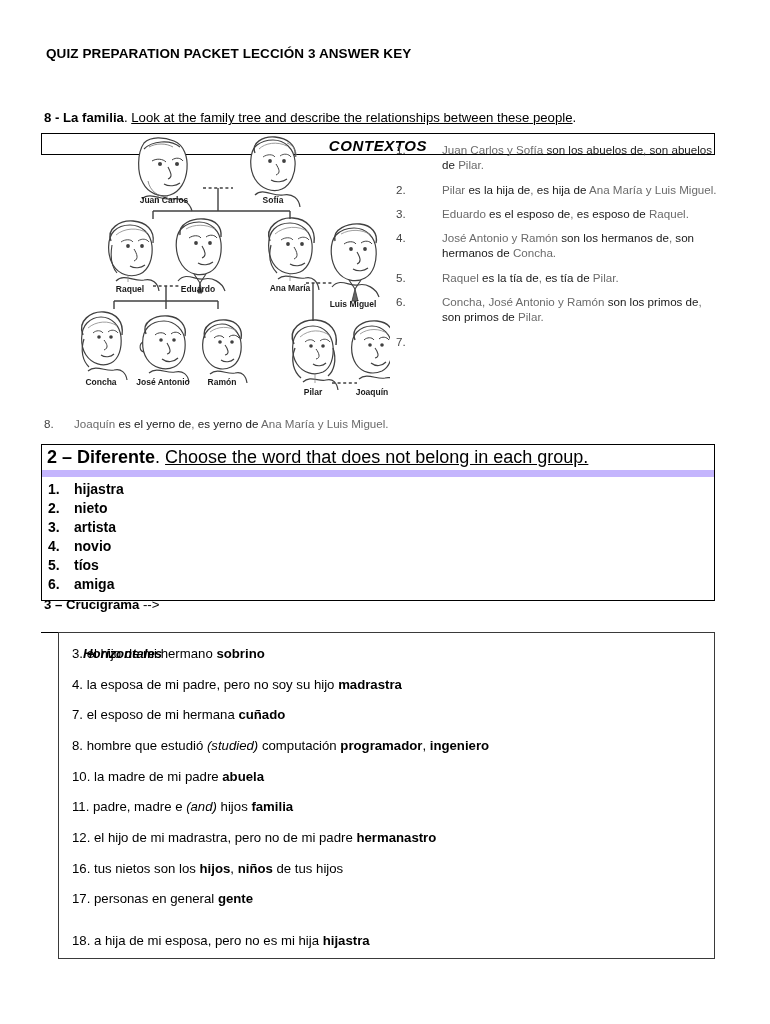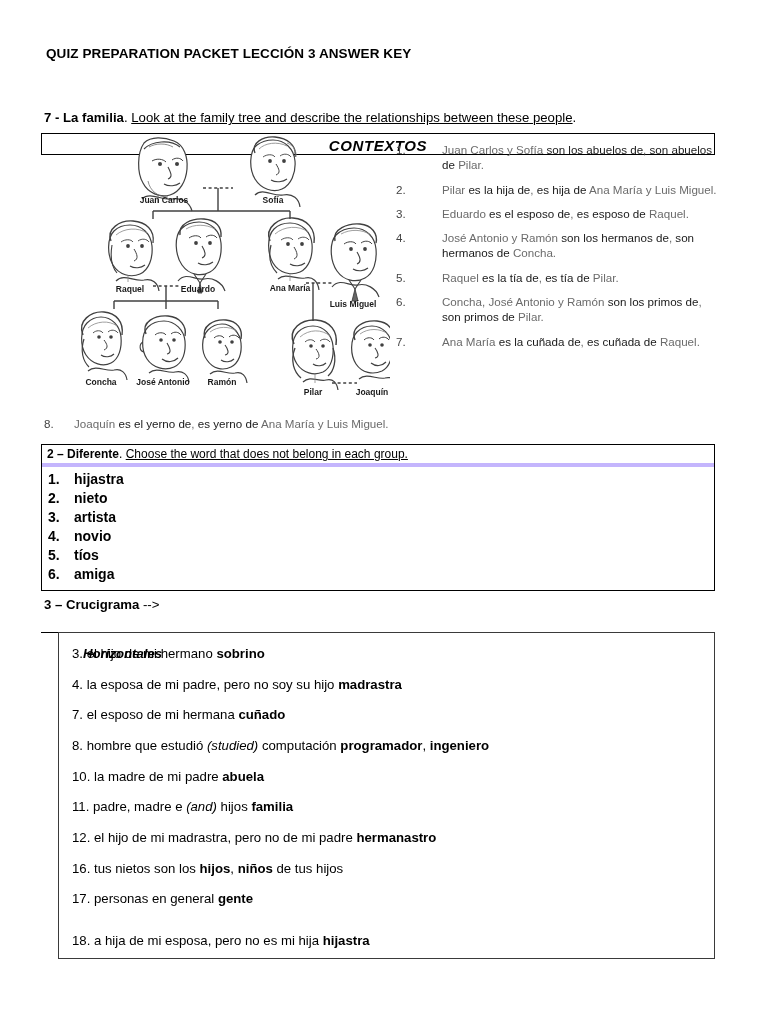--- a/index.html
+++ b/index.html
@@ -116,23 +116,23 @@
   
   .dif-wrap {
     position: absolute;
     left: 41px;
     top: 444px;
     width: 674px;
     border: 1px solid #000;
     box-sizing: border-box;
   }
   .dif-head {
-    font-size: 12px;
+    font-size: 18px;
     padding: 2px 4px 2px 5px;
-    border-bottom: 4px solid #c4b5fd;
+    border-bottom: 7px solid #c4b5fd;
     white-space: nowrap;
   }
   .dif-head .lead { font-weight: bold; }
   .dif-head .ul { text-decoration: underline; }
   .dif-list {
     padding: 3px 0 6px 0;
   }
   .dif-item {
     display: flex;
     font-size: 14px;
@@ -193,21 +193,21 @@
 
 <div class="page">
 
   <div class="doc-title">QUIZ PREPARATION PACKET LECCIÓN 3 ANSWER KEY</div>
 
   <div class="contextos-box">
     <span class="contextos-title">CONTEXTOS</span>
   </div>
 
   <div class="instr1">
-    <span class="lead">7 - La familia</span><span>. </span><span class="ul">Look at the family tree and describe the relationships between these people</span><span>.</span>
+    <span class="lead">8 - La familia</span><span>. </span><span class="ul">Look at the family tree and describe the relationships between these people</span><span>.</span>
   </div>
 
   <div class="tree">
     <svg width="350" height="272" viewBox="0 0 350 272" xmlns="http://www.w3.org/2000/svg">
       <defs>
         <g id="headA">
 
           <ellipse cx="0" cy="0" rx="22" ry="27" fill="#ffffff" stroke="#3a3a3a" stroke-width="1.1"></ellipse>
         </g>
       </defs>
@@ -422,21 +422,20 @@
     <div class="ans-row">
       <div class="ans-num">5.</div>
       <div class="ans-text"><span>Raquel </span><b>es la tía de</b><span>, </span><b>es tía de</b><span> Pilar.</span></div>
     </div>
     <div class="ans-row">
       <div class="ans-num">6.</div>
       <div class="ans-text"><span>Concha, José Antonio y Ramón </span><b>son los primos de</b><span>, </span><b>son  primos  de</b><span> Pilar.</span></div>
     </div>
     <div class="ans-row">
       <div class="ans-num">7.</div>
-      <div class="ans-text"><span>Ana María </span><b>es la cuñada de</b><span>, </span><b>es cuñada de</b><span> Raquel.</span></div>
     </div>
   </div>
 
   <div class="ans8">
     <div class="ans-num">8.</div>
     <div class="ans-text"><span>Joaquín </span><b>es el yerno de</b><span>, </span><b>es yerno de</b><span> Ana María y Luis Miguel.</span></div>
   </div>
 
   <div class="dif-wrap">
     <div class="dif-head">

